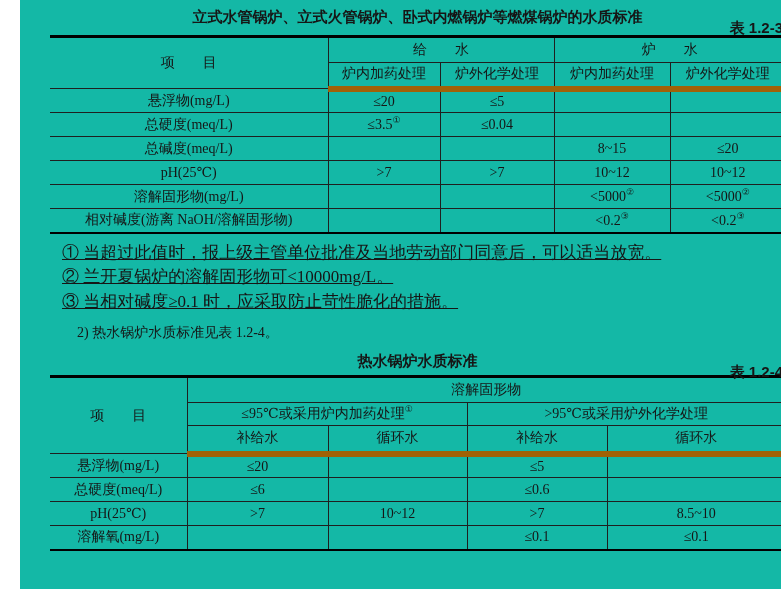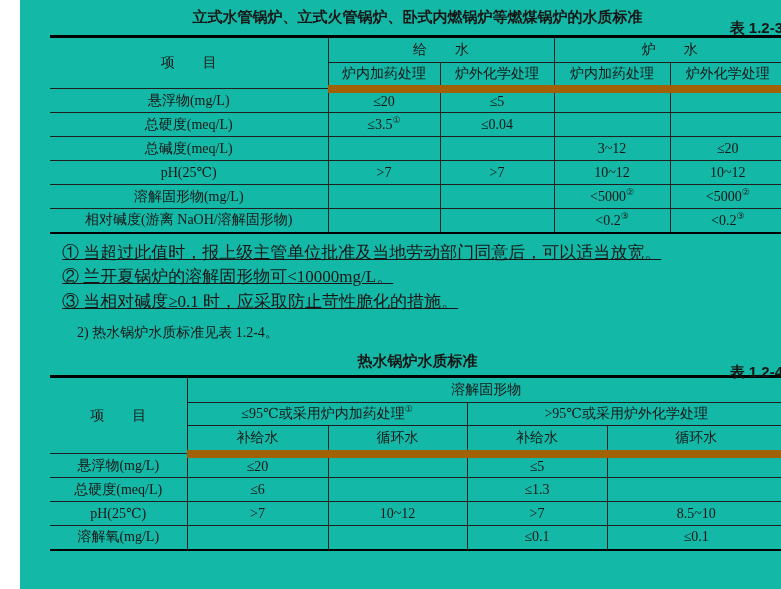--- a/index.html
+++ b/index.html
@@ -41,21 +41,21 @@
   table.tbl td{
     border:1px solid #1f1f1f;
     text-align:center;
     vertical-align:middle;
     padding:0 2px;
     overflow:hidden;
     white-space:nowrap;
   }
   table.tbl td.no-bl{border-left:none;}
   table.tbl td:last-child{border-right:none;}
-  tr.hsep td{border-bottom:8px solid #a16207;}
+  tr.hsep td{border-bottom:6px solid #a16207;}
   sup{font-size:9px;line-height:1;}
   
   #table1{margin-top:7px;}
   #table1 tr{height:24px;}
   #table1 tr.h{height:26px;}
   
   .notes{
     margin:7px 0 0 30px;
     font-size:17px;
     text-decoration:underline;
@@ -127,21 +127,21 @@
       <td class="no-bl">总硬度(meq/L)</td>
       <td><span>≤3.5</span><sup>①</sup></td>
       <td>≤0.04</td>
       <td></td>
       <td></td>
     </tr>
     <tr>
       <td class="no-bl">总碱度(meq/L)</td>
       <td></td>
       <td></td>
-      <td>3~12</td>
+      <td>8~15</td>
       <td>≤20</td>
     </tr>
     <tr>
       <td class="no-bl">pH(25℃)</td>
       <td>&gt;7</td>
       <td>&gt;7</td>
       <td>10~12</td>
       <td>10~12</td>
     </tr>
     <tr>
@@ -201,21 +201,21 @@
       <td class="no-bl">悬浮物(mg/L)</td>
       <td>≤20</td>
       <td></td>
       <td>≤5</td>
       <td></td>
     </tr>
     <tr>
       <td class="no-bl">总硬度(meq/L)</td>
       <td>≤6</td>
       <td></td>
-      <td>≤1.3</td>
+      <td>≤0.6</td>
       <td></td>
     </tr>
     <tr>
       <td class="no-bl">pH(25℃)</td>
       <td>&gt;7</td>
       <td>10~12</td>
       <td>&gt;7</td>
       <td>8.5~10</td>
     </tr>
     <tr>

